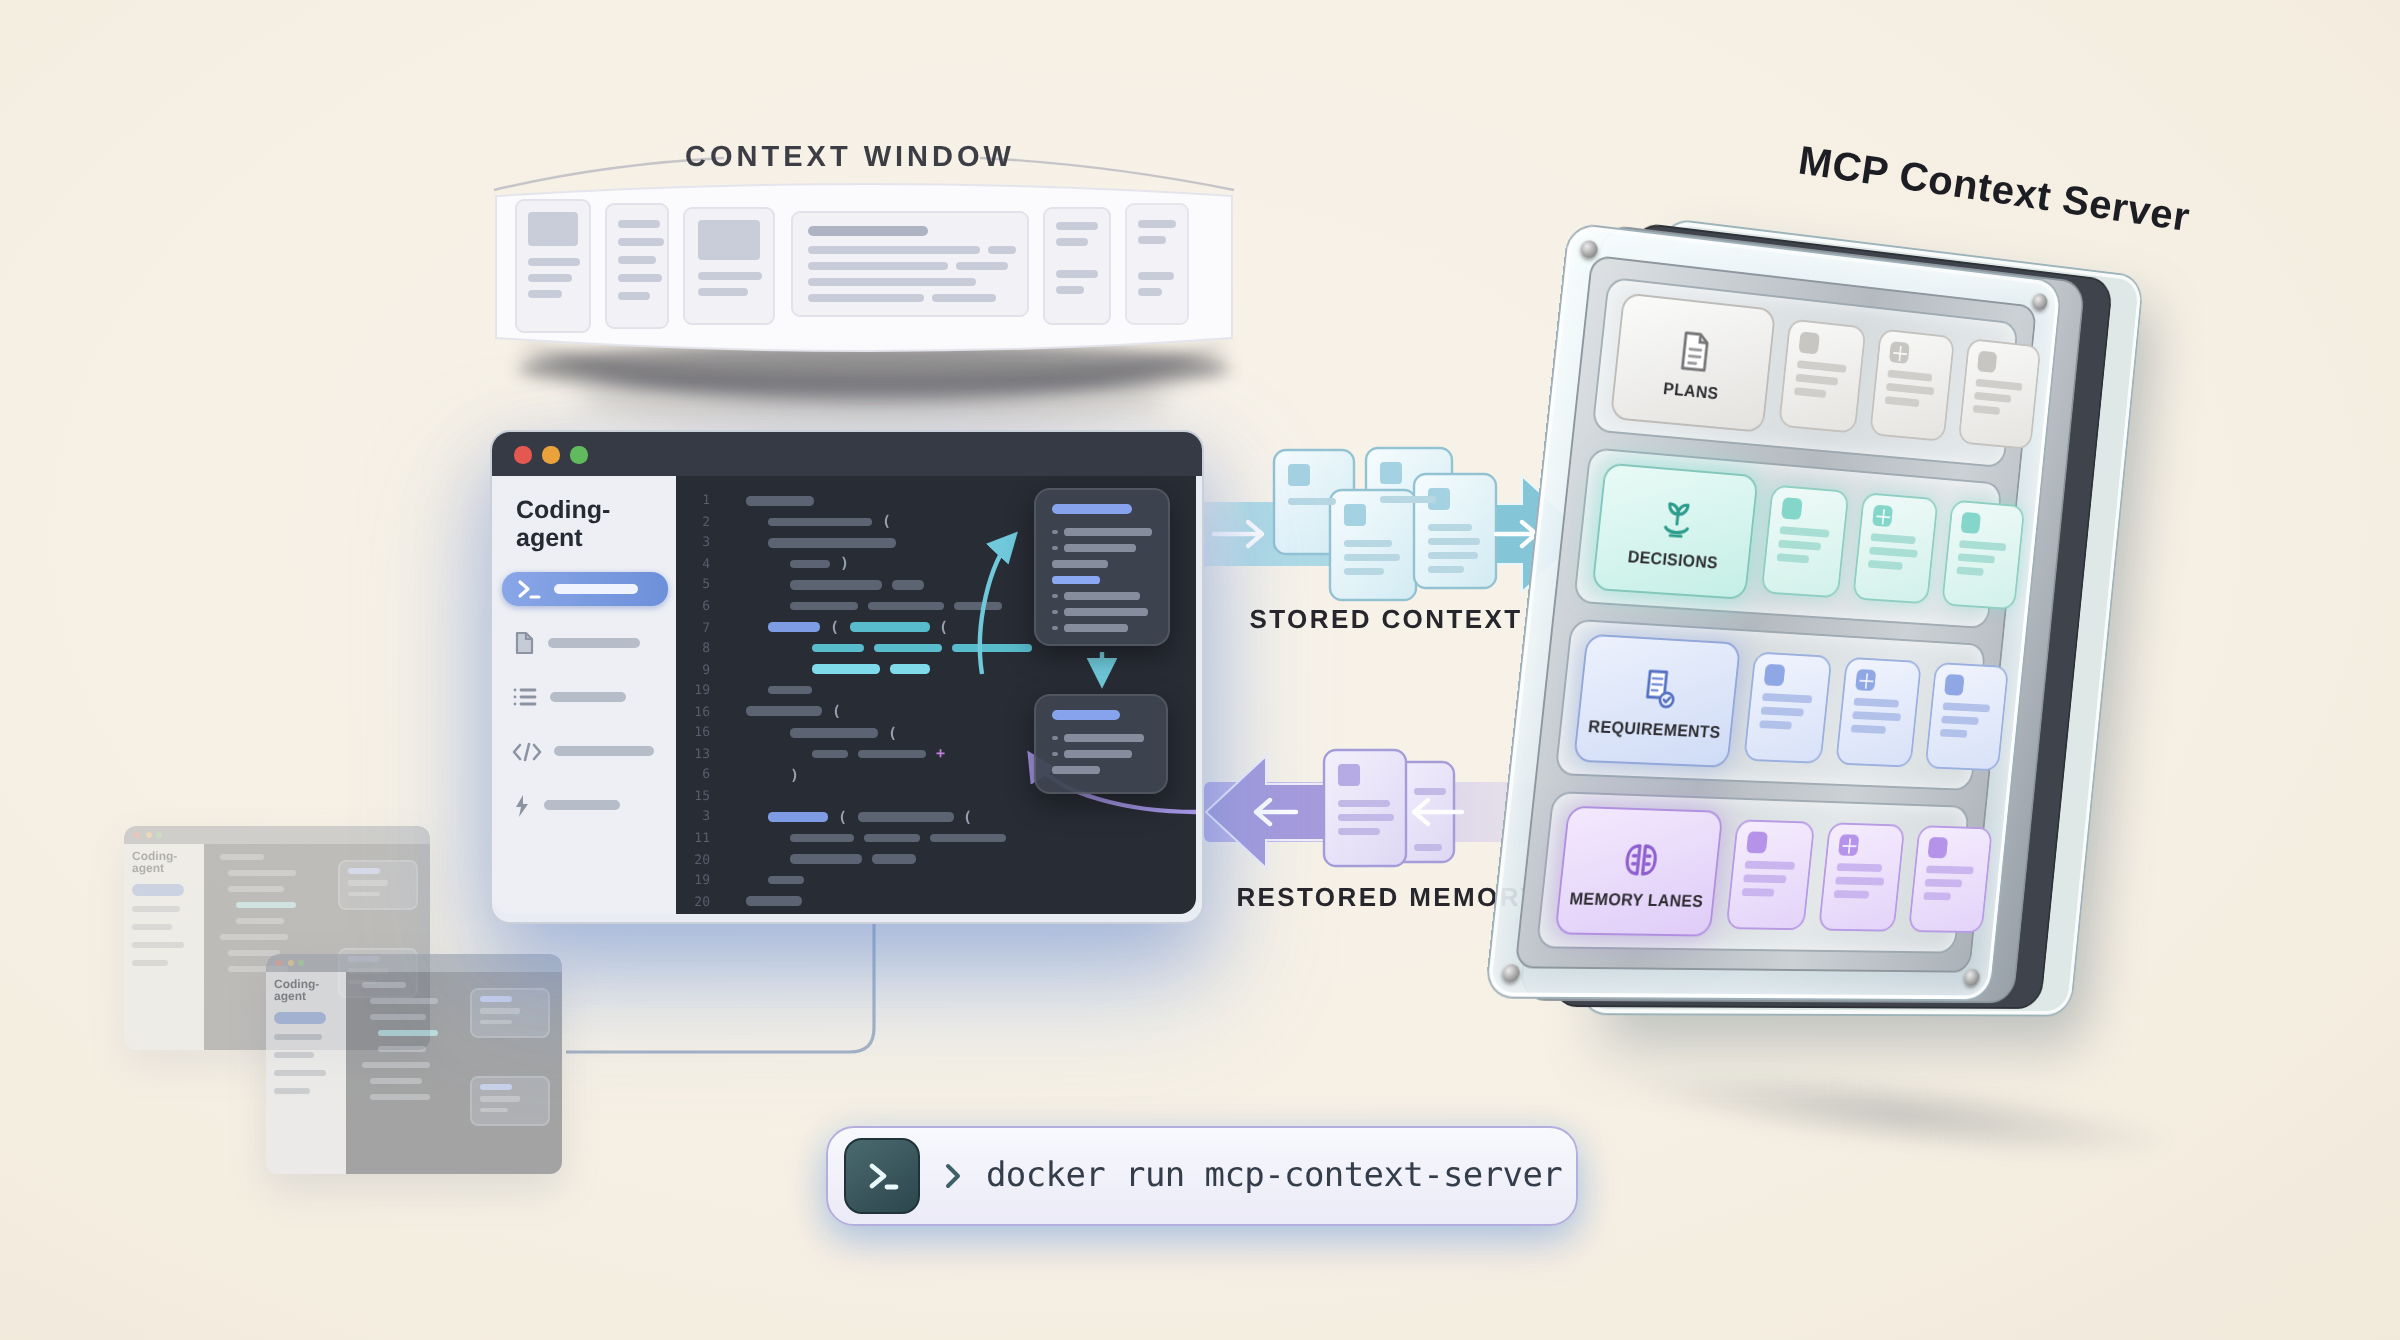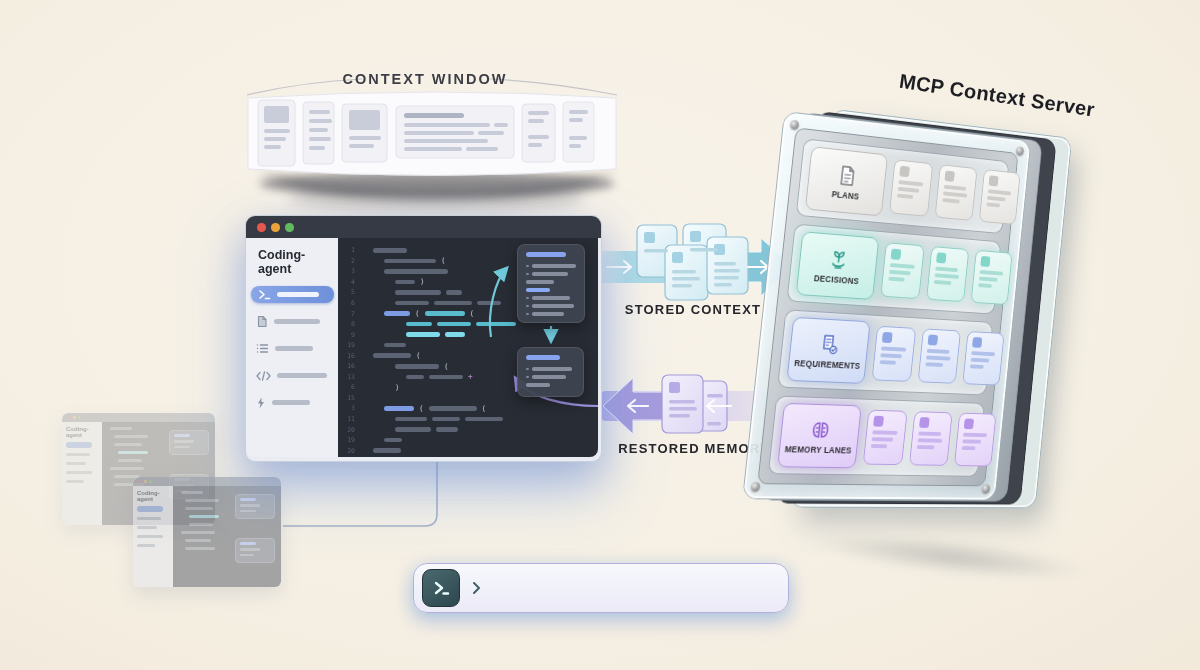--- a/index.html
+++ b/index.html
@@ -729,15 +729,16 @@
   <div class="pill">
     <div class="pill-icon">
       <svg width="20" height="20" viewBox="0 0 20 20">
         <polyline points="5,5 11,10 5,15" fill="none" stroke="#eafafa" stroke-width="2.4" stroke-linecap="round" stroke-linejoin="round"></polyline>
         <line x1="12.5" y1="15.5" x2="17" y2="15.5" stroke="#eafafa" stroke-width="2.4" stroke-linecap="round"></line>
       </svg>
     </div>
     <svg width="9" height="14" viewBox="0 0 9 14">
       <polyline points="2,2 7,7 2,12" fill="none" stroke="#3e6168" stroke-width="2" stroke-linecap="round" stroke-linejoin="round"></polyline>
     </svg>
+    <span class="pill-cmd">docker run mcp-context-server</span>
   </div>
 
 </div>
 
 </body></html>

